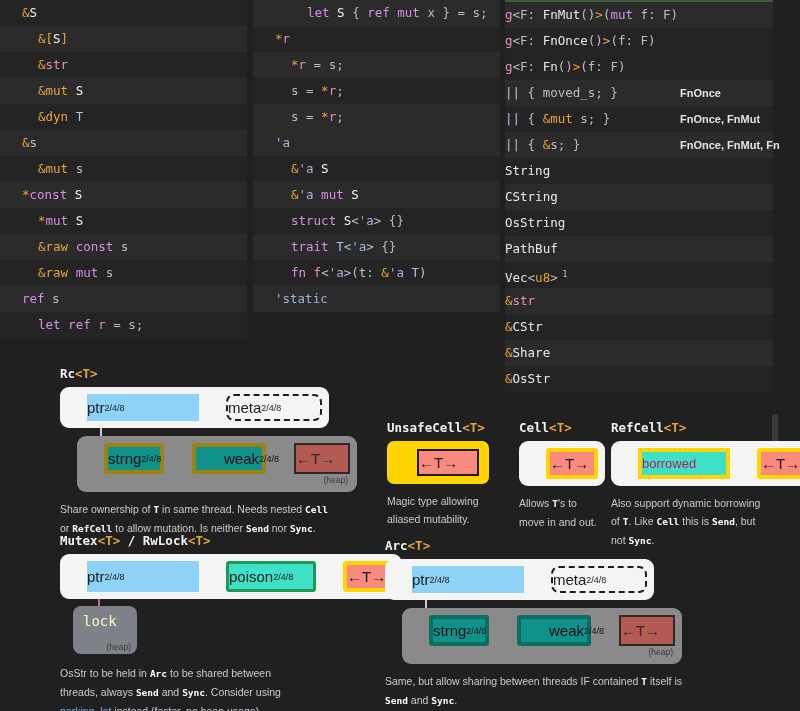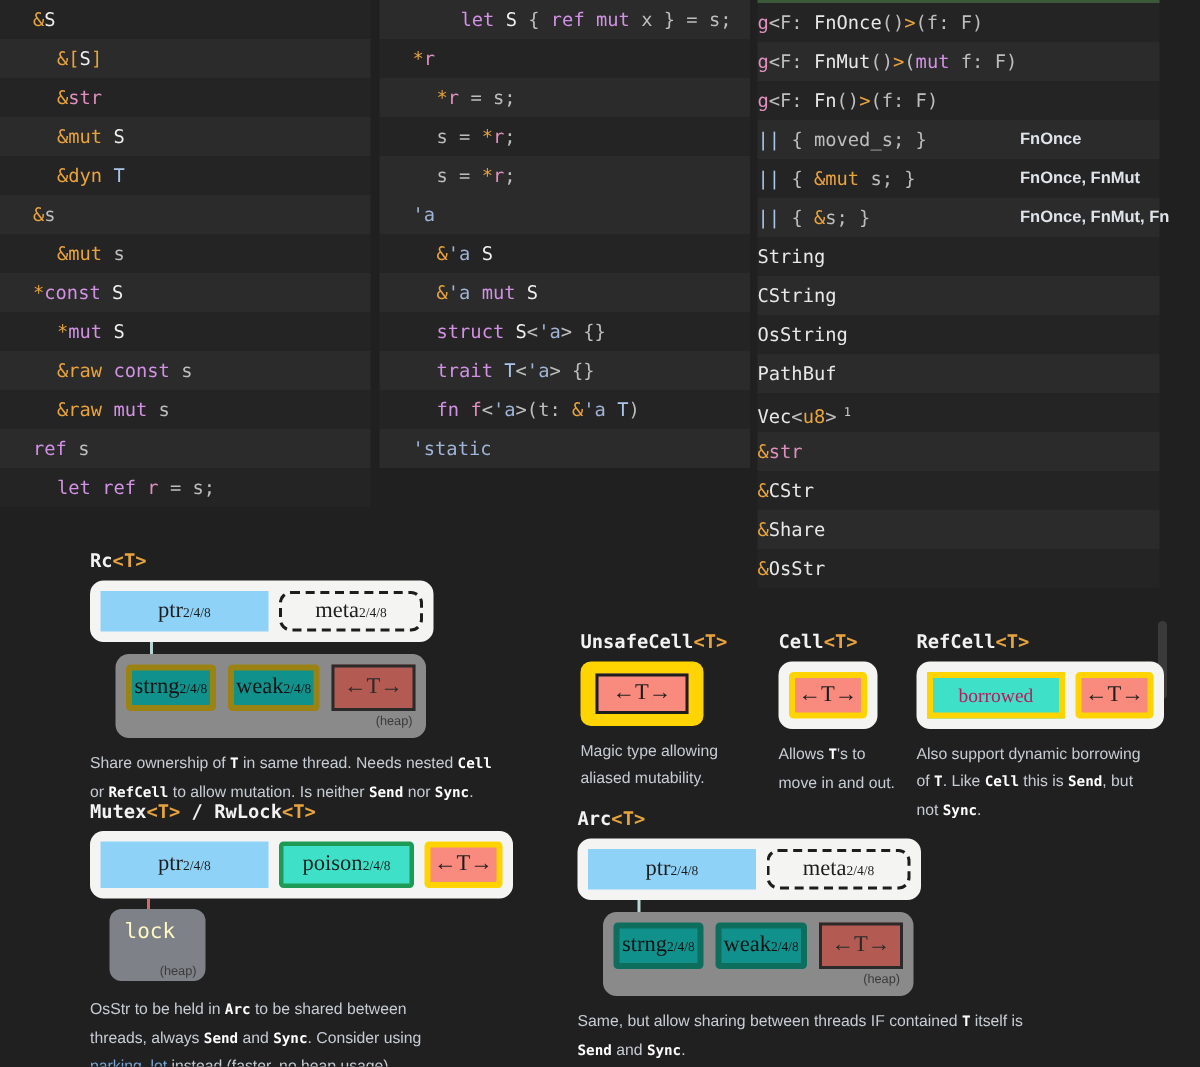--- a/index.html
+++ b/index.html
@@ -67,26 +67,27 @@
 
   .stackbox {
     background: #f4f4f2;
     border-radius: 9px;
     padding: 7px;
     display: inline-flex;
     gap: 7px;
     align-items: stretch;
   }
   .cell {
-    font-family: Liberation Serif, serif;
+    font-family: Liberation Sans, sans-serif;
     font-size: 15px;
     color: #1d1d1d;
-    display: flex; align-items: center; justify-content: center;
+    display: flex; align-items: center; 
     padding: 3px 0;
     white-space: pre;
+    margin-left: 20px;
   }
   .cell .sub { font-size: 9px; vertical-align: sub; }
 
   .c-ptr    { background: #8fd2f7; width: 112px; }
   .c-meta   { background: #f4f4f2; border: 2px dashed #1d1d1d; border-radius: 8px; width: 96px; }
   .c-poison { background: #3fe0c8; border: 3px solid #1d9b56; border-radius: 3px; width: 90px; }
   .c-tbox   { background: #f98a7e; border: 4px solid #ffd400; border-radius: 3px; width: 52px; }
 
   .heapbox {
     background: #8a8a8a;
@@ -94,21 +95,21 @@
     padding: 7px;
     display: inline-block;
     position: relative;
   }
   .heaprow { display: flex; gap: 8px; align-items: stretch; }
   .c-strng, .c-weak {
     background: #11918c; color: #111;
     border: 4px solid #9a8313; border-radius: 3px;
   }
   .c-strng { width: 60px; }
-  .c-weak  { width: 61px; }
+  .c-weak  { width: 74px; padding-left: 28px; }
   .arc .c-strng, .arc .c-weak { border-color: #0e6e5e; }
   .c-tdark {
     background: #b35a52; color: #2a2a2a;
     border: 2px solid #2a2a2a; width: 56px;
   }
   .heaplabel {
     font-family: "Liberation Sans", sans-serif;
     font-size: 8.5px; color: #3a3a3a;
     text-align: right; margin-top: 1px; padding-right: 2px;
   }
@@ -184,22 +185,22 @@
       <div class="row odd ind1"><span class="t-amp">&amp;</span><span class="t-lt">'a</span><span class="t-type"> S</span></div>
       <div class="row even ind1"><span class="t-amp">&amp;</span><span class="t-lt">'a</span><span class="t-kw"> mut</span><span class="t-type"> S</span></div>
       <div class="row odd ind1"><span class="t-kw">struct</span><span class="t-type"> S</span><span class="t-grey">&lt;</span><span class="t-lt">'a</span><span class="t-grey">&gt; {}</span></div>
       <div class="row even ind1"><span class="t-kw">trait</span><span class="t-blue"> T</span><span class="t-grey">&lt;</span><span class="t-lt">'a</span><span class="t-grey">&gt; {}</span></div>
       <div class="row odd ind1"><span class="t-kw">fn</span><span class="t-pink"> f</span><span class="t-grey">&lt;</span><span class="t-lt">'a</span><span class="t-grey">&gt;(t: </span><span class="t-amp">&amp;</span><span class="t-lt">'a</span><span class="t-blue"> T</span><span class="t-grey">)</span></div>
       <div class="row even ind0"><span class="t-lt">'static</span></div>
     </div>
 
   <div class="col right" id="col-right">
     <div class="topline"></div>
-  <div class="row odd ind0"><span class="t-pink">g</span><span class="t-grey">&lt;F: </span><span class="t-white">FnOnce</span><span class="t-grey">(</span><span class="t-grey">)</span><span class="t-amp">&gt;</span><span class="t-grey">(f: F)</span></div>
-      <div class="row even ind0"><span class="t-pink">g</span><span class="t-grey">&lt;F: </span><span class="t-white">FnMut</span><span class="t-grey">()</span><span class="t-amp">&gt;</span><span class="t-grey">(</span><span class="t-kw">mut</span><span class="t-grey"> f: F)</span></div>
+  <div class="row even ind0"><span class="t-pink">g</span><span class="t-grey">&lt;F: </span><span class="t-white">FnMut</span><span class="t-grey">()</span><span class="t-amp">&gt;</span><span class="t-grey">(</span><span class="t-kw">mut</span><span class="t-grey"> f: F)</span></div>
+      <div class="row odd ind0"><span class="t-pink">g</span><span class="t-grey">&lt;F: </span><span class="t-white">FnOnce</span><span class="t-grey">(</span><span class="t-grey">)</span><span class="t-amp">&gt;</span><span class="t-grey">(f: F)</span></div>
       <div class="row odd ind0"><span class="t-pink">g</span><span class="t-grey">&lt;F: </span><span class="t-white">Fn</span><span class="t-grey">()</span><span class="t-amp">&gt;</span><span class="t-grey">(f: F)</span></div>
       <div class="row even ind0"><span class="t-blue">||</span><span class="t-grey"> { moved_s; }</span><span class="traits" style="position: absolute; left: 175px; font-family: &quot;Liberation Sans&quot;, sans-serif; font-size: 11px; font-weight: bold;">FnOnce</span></div>
       <div class="row odd ind0"><span class="t-blue">||</span><span class="t-grey"> { </span><span class="t-amp">&amp;mut</span><span class="t-grey"> s; }</span><span class="traits" style="position: absolute; left: 175px; font-family: &quot;Liberation Sans&quot;, sans-serif; font-size: 11px; font-weight: bold;">FnOnce, FnMut</span></div>
       <div class="row even ind0"><span class="t-blue">||</span><span class="t-grey"> { </span><span class="t-amp">&amp;</span><span class="t-grey">s; }</span><span class="traits" style="position: absolute; left: 175px; font-family: &quot;Liberation Sans&quot;, sans-serif; font-size: 11px; font-weight: bold;">FnOnce, FnMut, Fn</span></div>
       <div class="row odd ind0"><span class="t-white">String</span></div>
       <div class="row even ind0"><span class="t-white">CString</span></div>
       <div class="row odd ind0"><span class="t-white">OsString</span></div>
       <div class="row even ind0"><span class="t-white">PathBuf</span></div>
       <div class="row odd ind0"><span class="t-white">Vec</span><span class="t-grey">&lt;</span><span class="t-amp">u8</span><span class="t-grey">&gt;</span><span class="t-sup"> 1</span></div>
       <div class="row even ind0"><span class="t-amp">&amp;</span><span class="t-pink">str</span></div>

